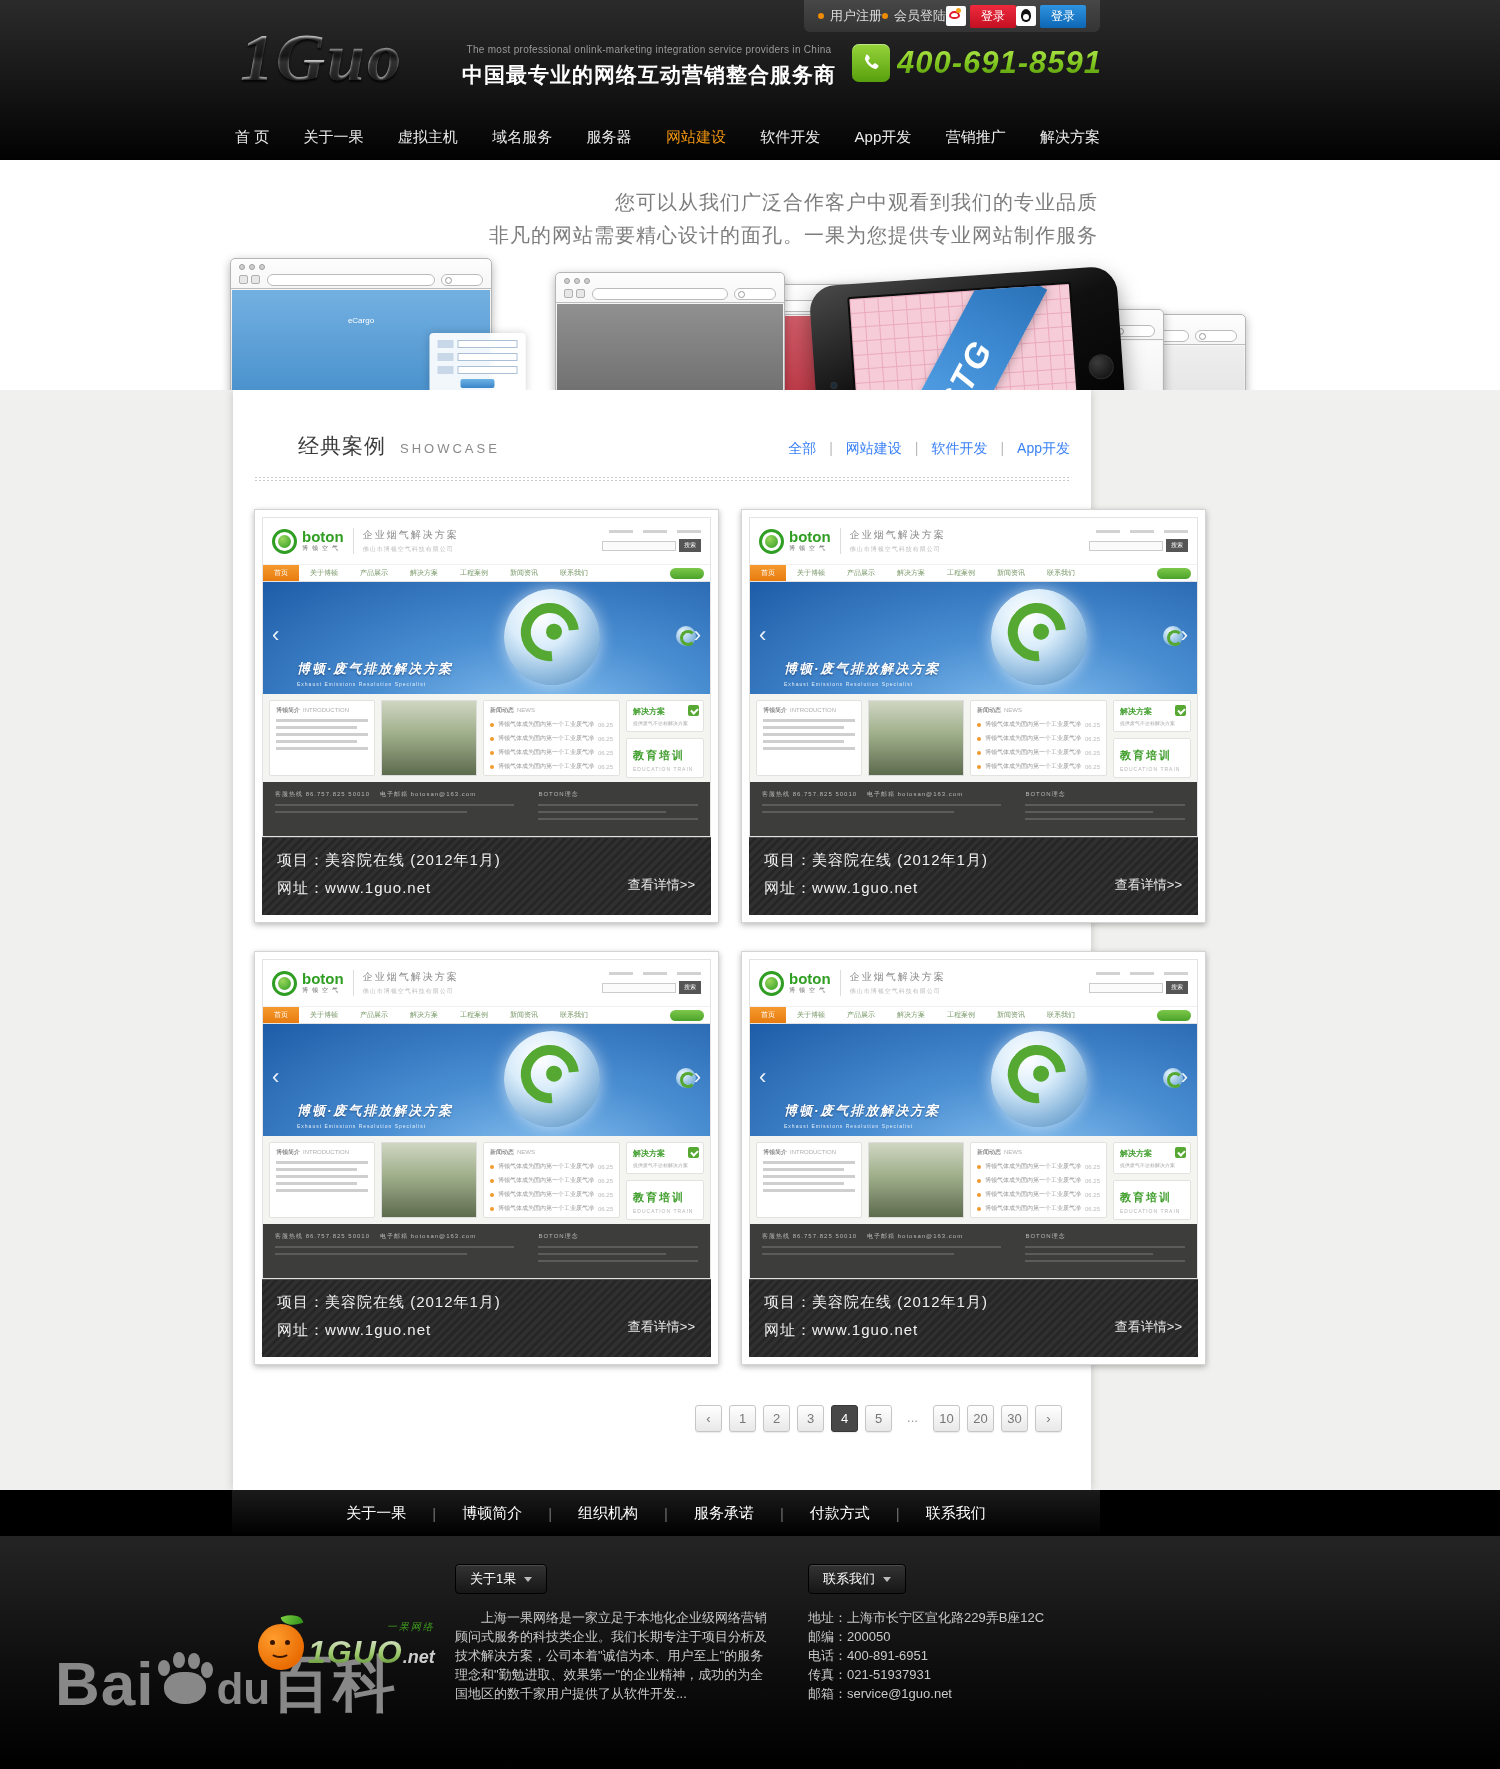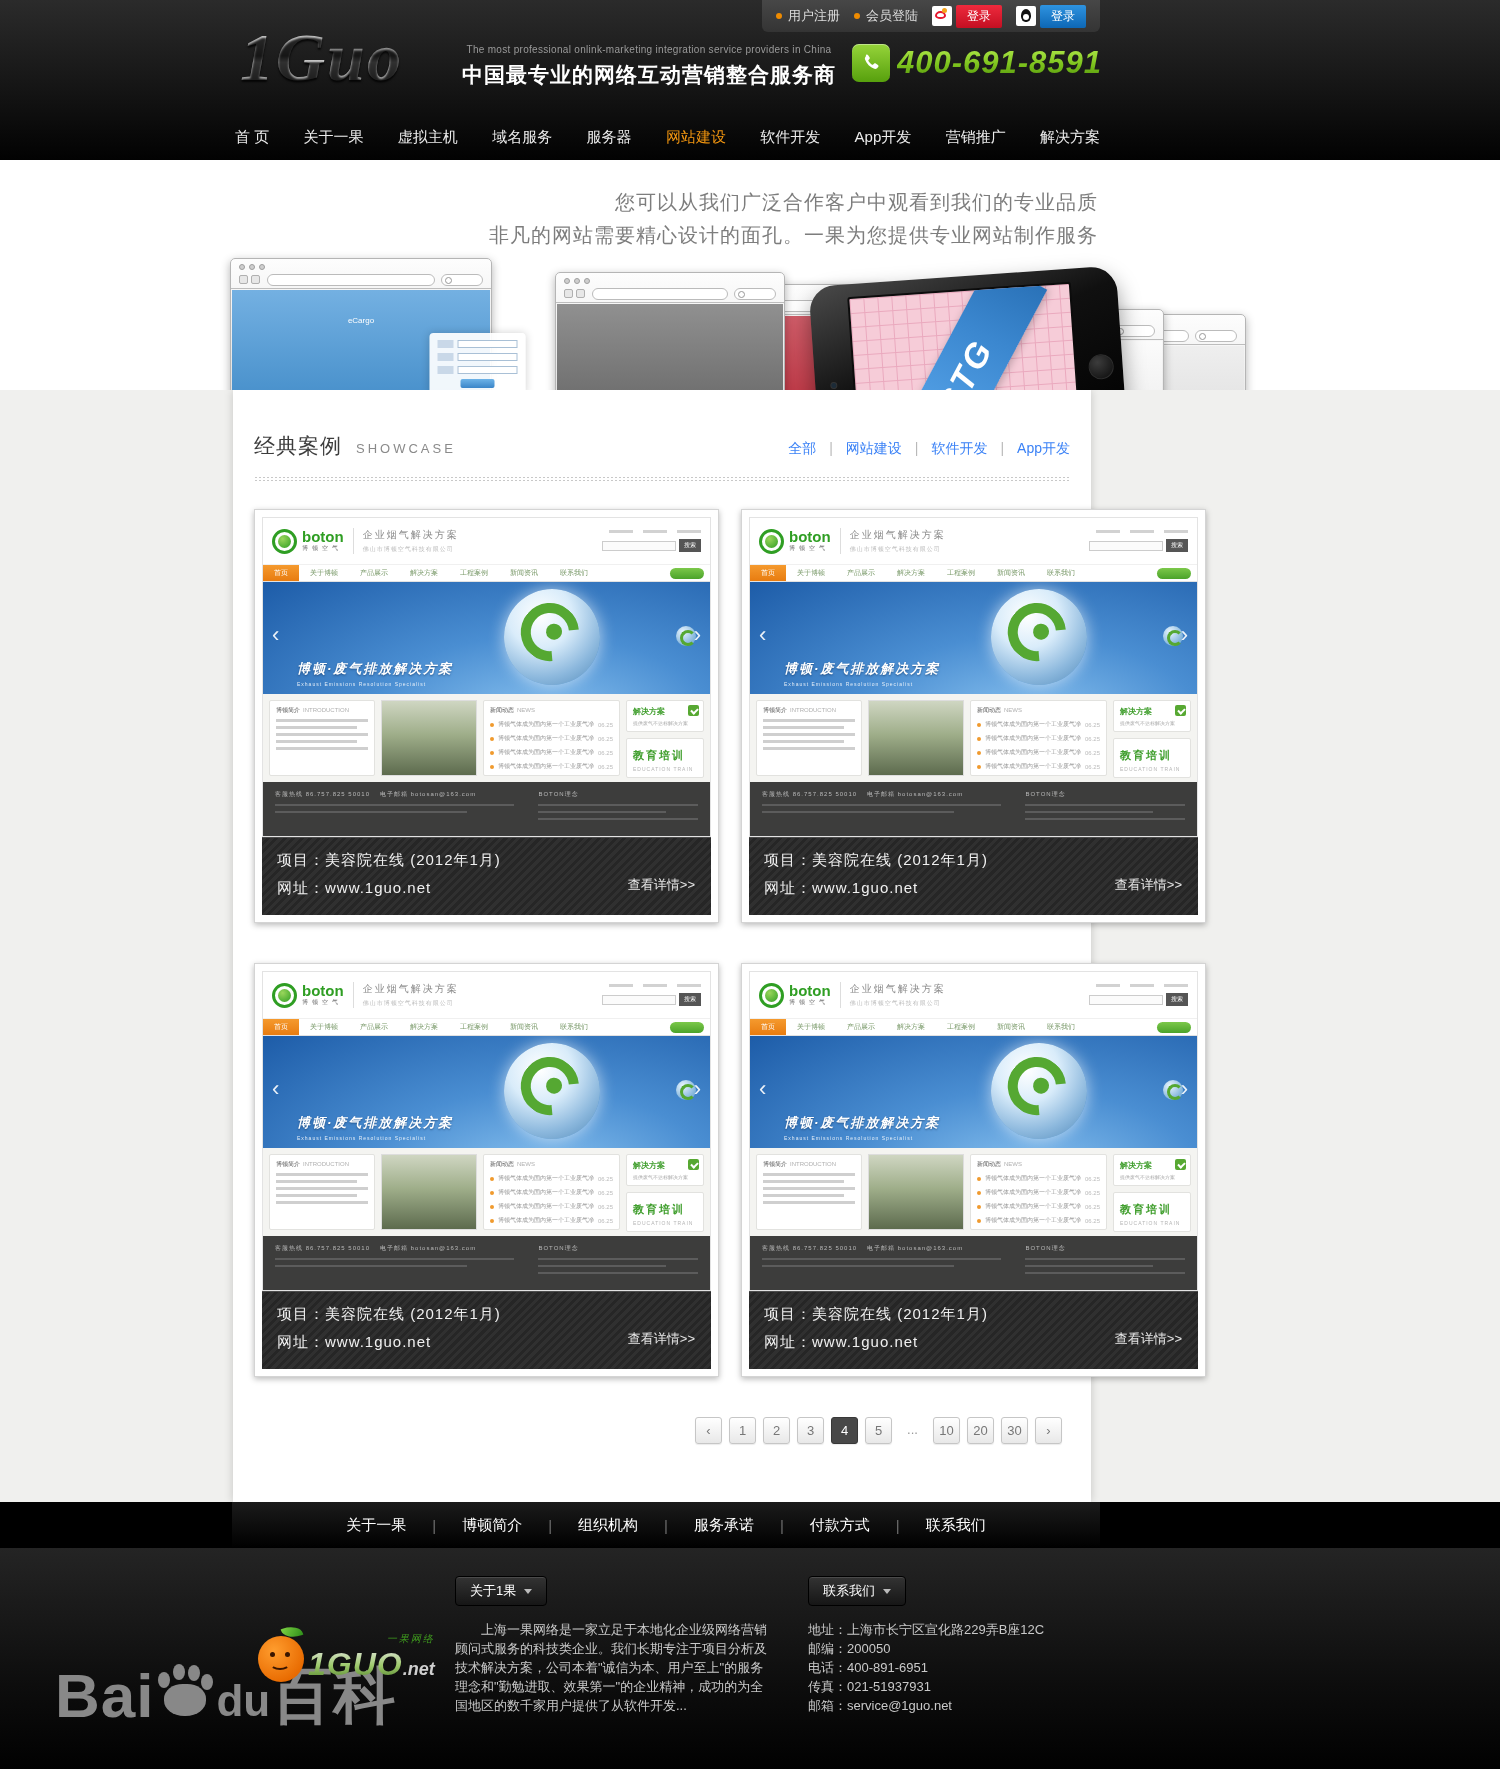--- a/index.html
+++ b/index.html
@@ -1,20 +1,20 @@
 <!DOCTYPE html>
 <html><head>
 <meta charset="utf-8">
 <style>
   * { margin:0; padding:0; box-sizing:border-box; }
   body { width:1500px; font-family:"Liberation Sans", sans-serif; background:#fff; }
 
   
   .site-header { height:160px; background:linear-gradient(180deg,#2b2b2b 0%,#151515 55%,#020202 100%); position:relative; }
-  .topbar { position:absolute; top:0; right:400px; height:32px; display:flex; align-items:center; gap:14px;
+  .topbar { position:absolute; top:0; right:400px; height:32px; display:flex; align-items:center; 
             background:linear-gradient(180deg,#474747,#343434); border-radius:0 0 6px 6px; padding:0 14px; }
   .topbar .tb-link { color:#ddd; font-size:13px; display:flex; align-items:center; gap:6px; cursor:pointer; }
   .dot-o { width:6px; height:6px; border-radius:50%; background:#ef8b00; display:inline-block; }
   .sns { display:flex; align-items:center; }
   .sns-icon { width:20px; height:20px; background:#fff; border-radius:2px; position:relative; display:inline-block; }
   .weibo-glyph { position:absolute; left:3px; top:5px; width:11px; height:8px; border:2px solid #e6162d; border-radius:50% 50% 50% 50%/60% 60% 40% 40%; }
   .weibo-glyph::after { content:""; position:absolute; right:-3px; top:-5px; width:5px; height:5px; border-radius:50%; background:#f5a21a; }
   .qq-glyph { position:absolute; left:5px; top:3px; width:10px; height:13px; background:#111; border-radius:50% 50% 45% 45%; }
   .qq-glyph::after { content:""; position:absolute; left:2px; top:5px; width:6px; height:6px; background:#fff; border-radius:50%; }
   .sns-btn { font-size:12px; color:#fff; padding:3px 11px; border-radius:2px; margin-left:4px; cursor:pointer; }
@@ -74,28 +74,28 @@
             background:linear-gradient(90deg,#2c76bc,#4f9ce2 35%,#3b87cf 70%,#2a72b8); display:flex; align-items:center; justify-content:center;
             color:#fff; font-size:34px; font-weight:bold; font-style:italic; letter-spacing:3px; box-shadow:0 2px 8px rgba(0,0,0,.25); }
   .cam { position:absolute; left:15px; top:50%; transform:translateY(-50%); width:7px; height:7px; border-radius:50%; background:#1c2b38; border:1px solid #333; }
   .homebtn { position:absolute; right:9px; top:50%; transform:translateY(-50%); width:25px; height:25px; border-radius:50%;
              background:radial-gradient(circle at 35% 30%, #3c3c3c, #0b0b0b); border:1px solid #2e2e2e; }
 
   
   .showcase-section { background:#f0f0ee; padding-bottom:0; }
   .panel { width:858px; margin-left:233px; background:#fff; box-shadow:0 0 9px rgba(0,0,0,.18); padding:0 21px 28px; }
   .panel-head { display:flex; align-items:baseline; padding-top:42px; }
-  .sc-title-cn { font-size:21px; color:#3c3c3c; letter-spacing:1px; }
+  .sc-title-cn { font-size:21px; color:#3c3c3c; letter-spacing:1px;margin-left:44px; }
   .sc-title-en { font-size:13px; color:#8a8a8a; letter-spacing:3px; margin-left:14px; }
   .filters { margin-left:auto; font-size:14px; color:#555; display:flex; align-items:center; }
   .filter-item { cursor:pointer; color:#3b82f6; }
   .filter-item:not(:first-child)::before { content:"|"; color:#b9b9b9; margin:0 13px; cursor:default; }
   .dotted-sep { height:5px; margin-top:16px;
                 background-image:radial-gradient(#c8c8c8 1px, transparent 1.2px); background-size:4px 3px; }
-  .cards-grid { display:grid; grid-template-columns:1fr 1fr; gap:40px 22px; margin-top:28px; }
+  .cards-grid { display:grid; grid-template-columns:1fr 1fr; gap:28px 22px; margin-top:28px; }
   .card { background:#fff; border:1px solid #d4d4d4; box-shadow:0 2px 6px rgba(0,0,0,.28); padding:7px; }
 
   
   .ms { border:1px solid #e3e3e3; font-family:"Liberation Sans", sans-serif; cursor:pointer; }
   .ms-header { height:46px; background:#fff; display:flex; align-items:center; padding:0 9px; }
   .ms-logo { display:flex; align-items:center; gap:5px; }
   .ms-logo-circle { width:25px; height:25px; border-radius:50%; border:3px solid #2f9e23; position:relative; }
   .ms-logo-circle::after { content:""; position:absolute; left:3px; top:3px; width:13px; height:13px; border-radius:50%;
                            background:radial-gradient(circle at 35% 30%, #9ad65c, #2f9e23); }
   .ms-logo-name { color:#2f9e23; font-weight:bold; font-size:15px; line-height:14px; }

